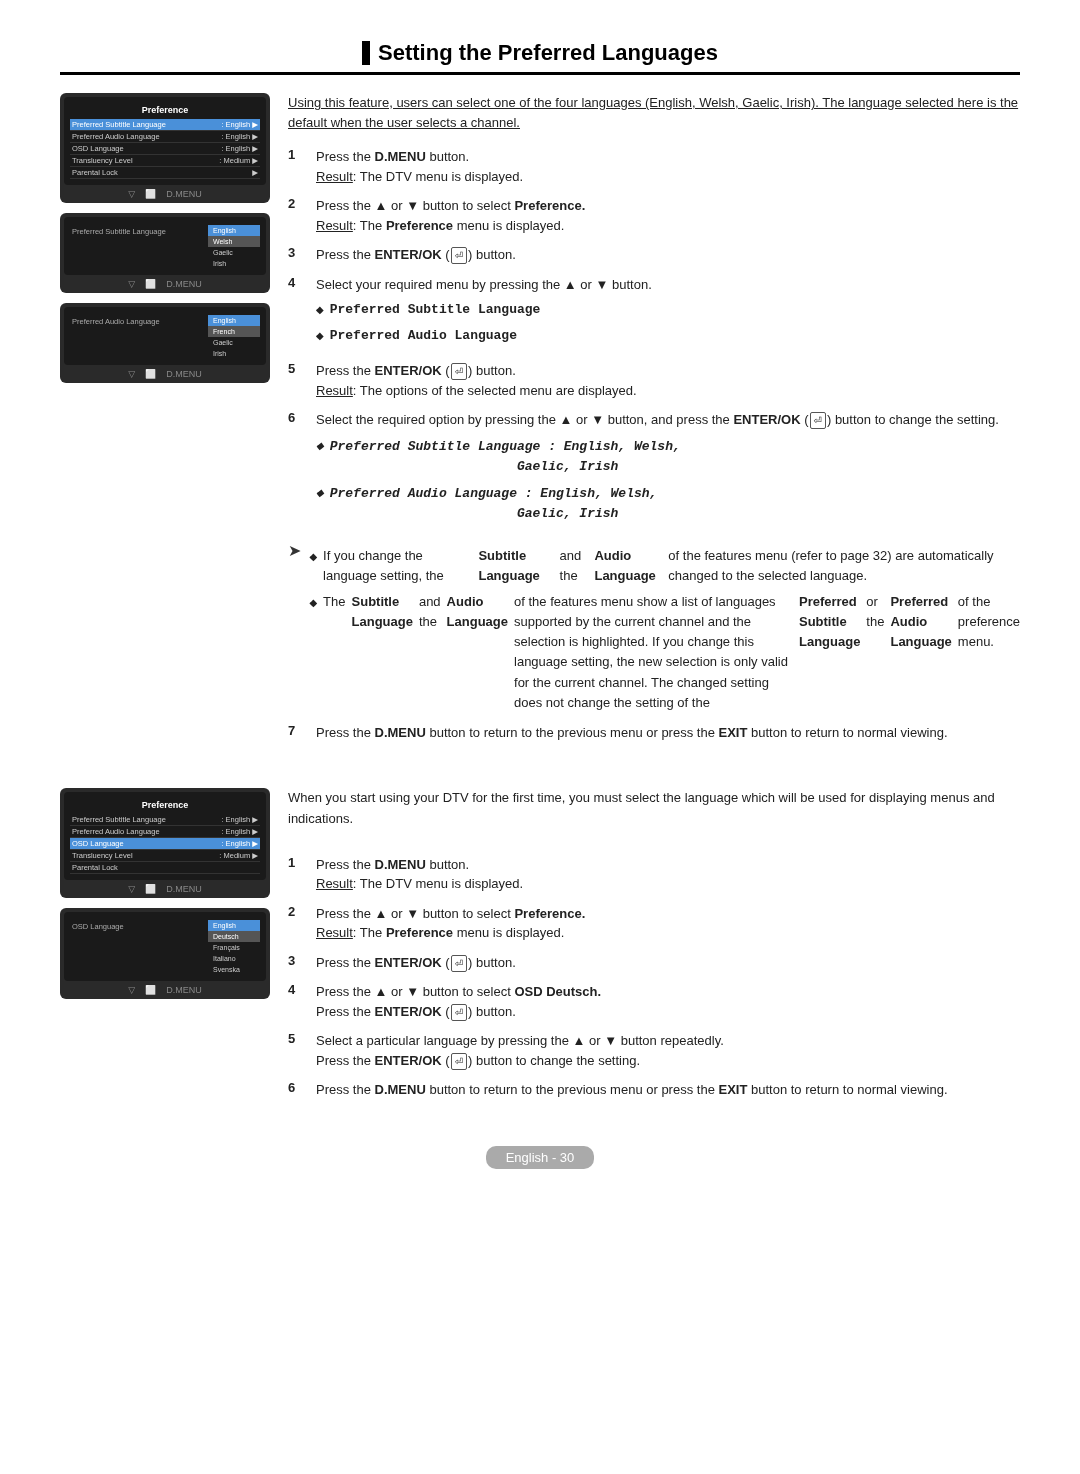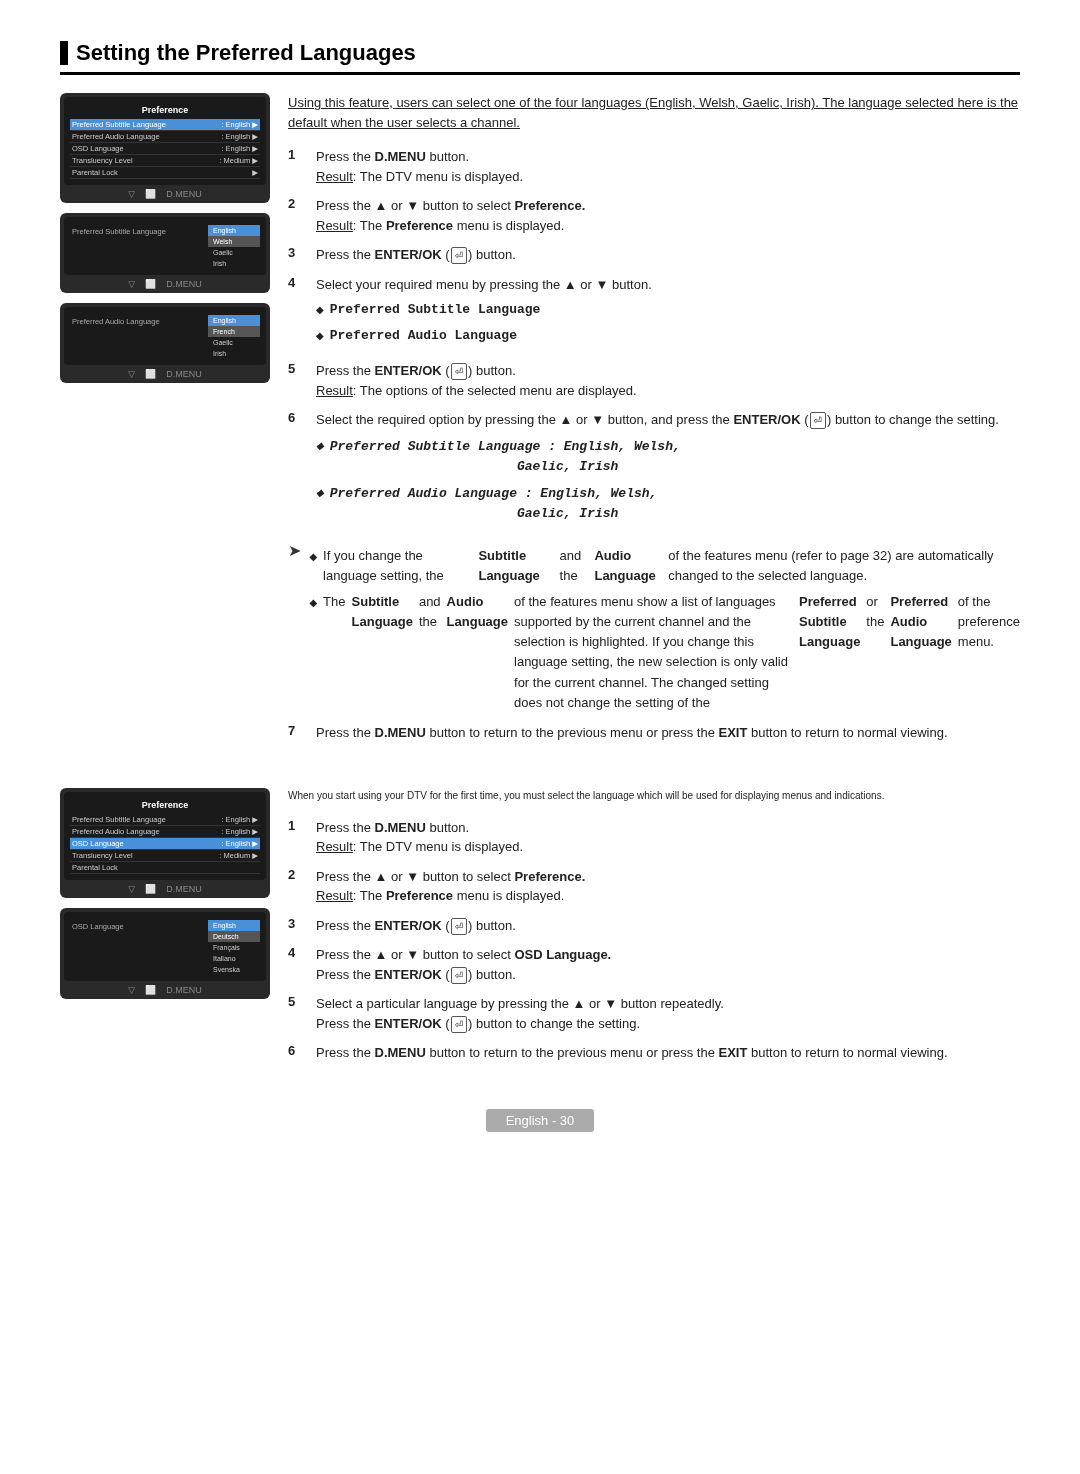--- a/index.html
+++ b/index.html
@@ -17,20 +17,21 @@
     .section-title {
       font-size: 22px;
       font-weight: bold;
       color: #000;
       border-bottom: 3px solid #000;
       padding-bottom: 6px;
       margin-bottom: 18px;
       display: flex;
       align-items: center;
       gap: 8px;
+      justify-content: center;
     }
     .section-title::before {
       content: '';
       display: inline-block;
       width: 8px;
       height: 24px;
       background: #000;
     }
 
     .section {
@@ -134,21 +135,21 @@
     .page-footer {
       text-align: center;
       margin-top: 30px;
     }
     .page-footer-badge {
       display: inline-block;
       background: #aaa;
       color: #fff;
       font-size: 13px;
       padding: 4px 20px;
-      border-radius: 3px;
+      border-radius: 10px;
     }
 
     
     .enter-sym {
       display: inline-block;
       border: 1px solid #555;
       border-radius: 2px;
       padding: 0 3px;
       font-size: 10px;
       vertical-align: middle;
@@ -412,21 +413,21 @@
         </div>
         <div class="tv-controls">
           <span class="tv-btn">▽</span>
           <span class="tv-btn">⬜</span>
           <span class="tv-btn">D.MENU</span>
         </div>
       </div>
     </div>
 
     <div class="right-col">
-      <p style="font-size:10px; line-height:1.55; margin-bottom:14px;">When you start using your DTV for the first time, you must select the language which will be used for displaying menus and indications.</p>
+      <p style="font-size:13px; line-height:1.55; margin-bottom:26px;">When you start using your DTV for the first time, you must select the language which will be used for displaying menus and indications.</p>
 
       <div class="step">
         <span class="step-num">1</span>
         <div class="step-content">
           Press the <b>D.MENU</b> button.<br>
           <u>Result</u>: The DTV menu is displayed.
         </div>
       </div>
 
       <div class="step">
@@ -440,21 +441,21 @@
       <div class="step">
         <span class="step-num">3</span>
         <div class="step-content">
           Press the <b>ENTER/OK</b> (<span class="enter-sym">⏎</span>) button.
         </div>
       </div>
 
       <div class="step">
         <span class="step-num">4</span>
         <div class="step-content">
-          Press the ▲ or ▼ button to select <b>OSD Language.</b><br>
+          Press the ▲ or ▼ button to select <b>OSD Deutsch.</b><br>
           Press the <b>ENTER/OK</b> (<span class="enter-sym">⏎</span>) button.
         </div>
       </div>
 
       <div class="step">
         <span class="step-num">5</span>
         <div class="step-content">
           Select a particular language by pressing the ▲ or ▼ button repeatedly.<br>
           Press the <b>ENTER/OK</b> (<span class="enter-sym">⏎</span>) button to change the setting.
         </div>

